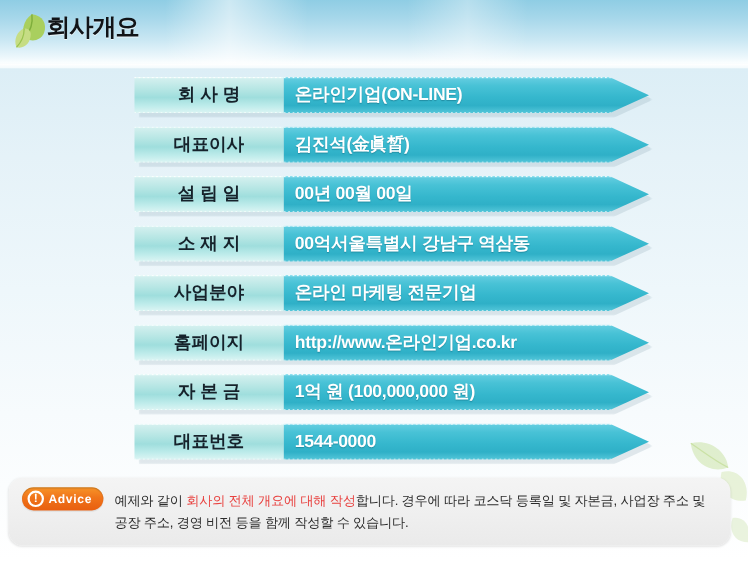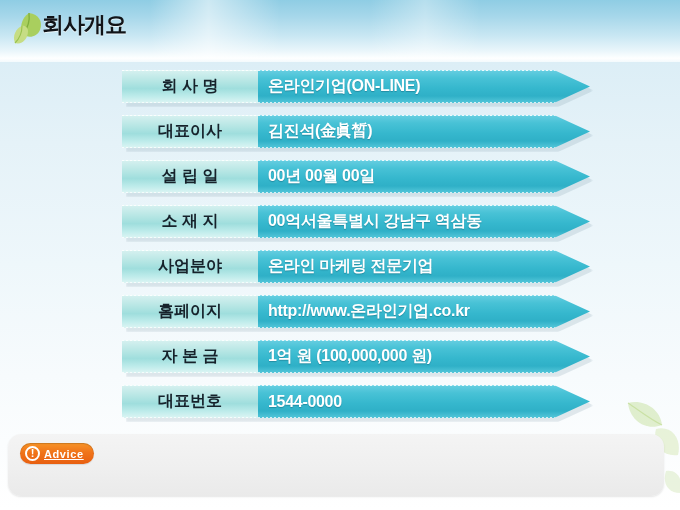--- a/index.html
+++ b/index.html
@@ -106,21 +106,21 @@
     box-shadow:0 1px 1px rgba(0,0,0,.18) inset,0 1px 1px rgba(0,0,0,.10);
     display:flex;align-items:center;
   }
   .advice-bang{
     width:15px;height:15px;border-radius:50%;margin-left:5px;
     border:2px solid #ffffff;box-sizing:border-box;
     display:flex;align-items:center;justify-content:center;
     font-size:11px;font-weight:bold;color:#ffffff;line-height:1;
   }
   .advice-badge-txt{
-    margin-left:4px;font-size:11px;font-weight:bold;color:#ffffff;letter-spacing:.6px;text-decoration:underline;
+    margin-left:4px;font-size:11px;font-weight:bold;color:#ffffff;letter-spacing:.6px;
   }
   .advice-text{
     position:absolute;left:96px;top:11px;width:548px;
     font-size:12px;color:#2b2b2b;line-height:20px;letter-spacing:-0.2px;
   }
   .hl{color:#e8413f;}
 </style>
 </head>
 <body>
 
@@ -240,15 +240,18 @@
       <div class="row-dots"></div>
     </div>
 
   </div>
 
   <div class="advice">
     <div class="advice-badge">
       <span class="advice-bang">!</span>
       <span class="advice-badge-txt">Advice</span>
     </div>
+    <div class="advice-text">
+      <span>예제와 같이 </span><span class="hl">회사의 전체 개요에 대해 작성</span><span>합니다. 경우에 따라 코스닥 등록일 및 자본금, 사업장 주소 및 공장 주소, 경영 비전 등을 함께 작성할 수 있습니다.</span>
+    </div>
   </div>
 
 </div>
 
 </body></html>

